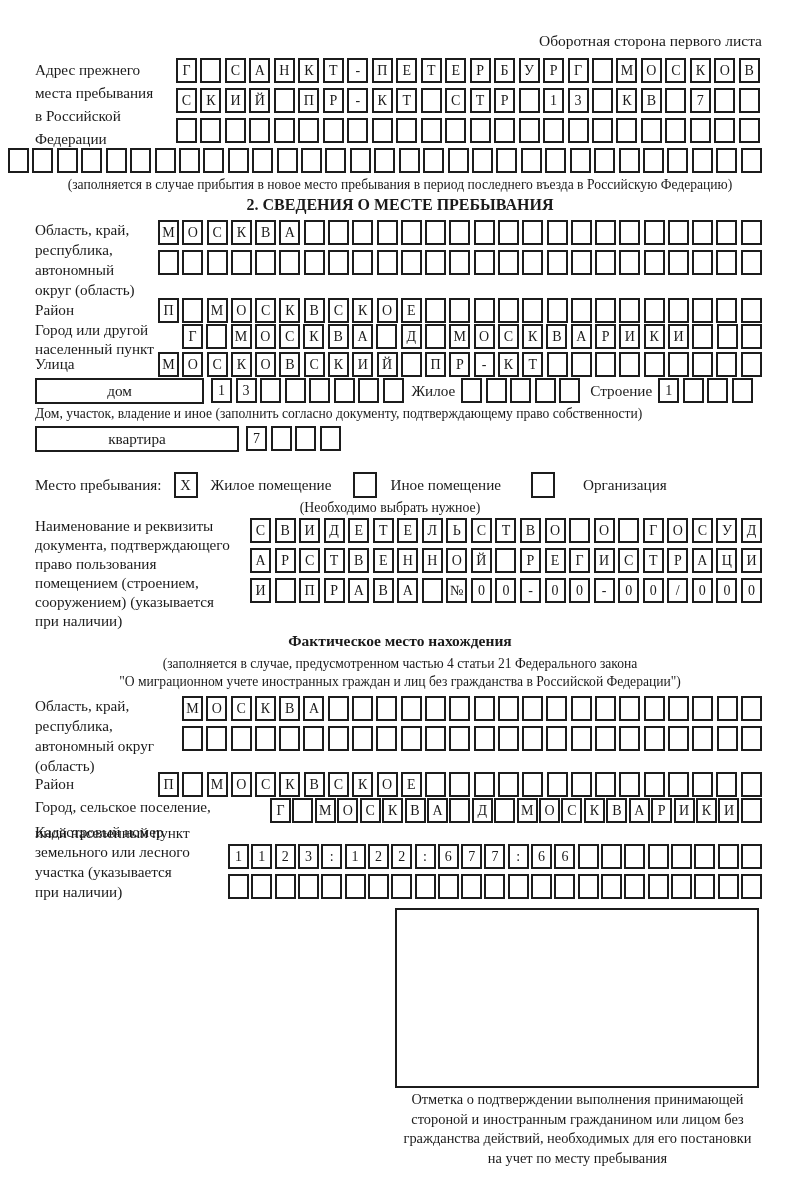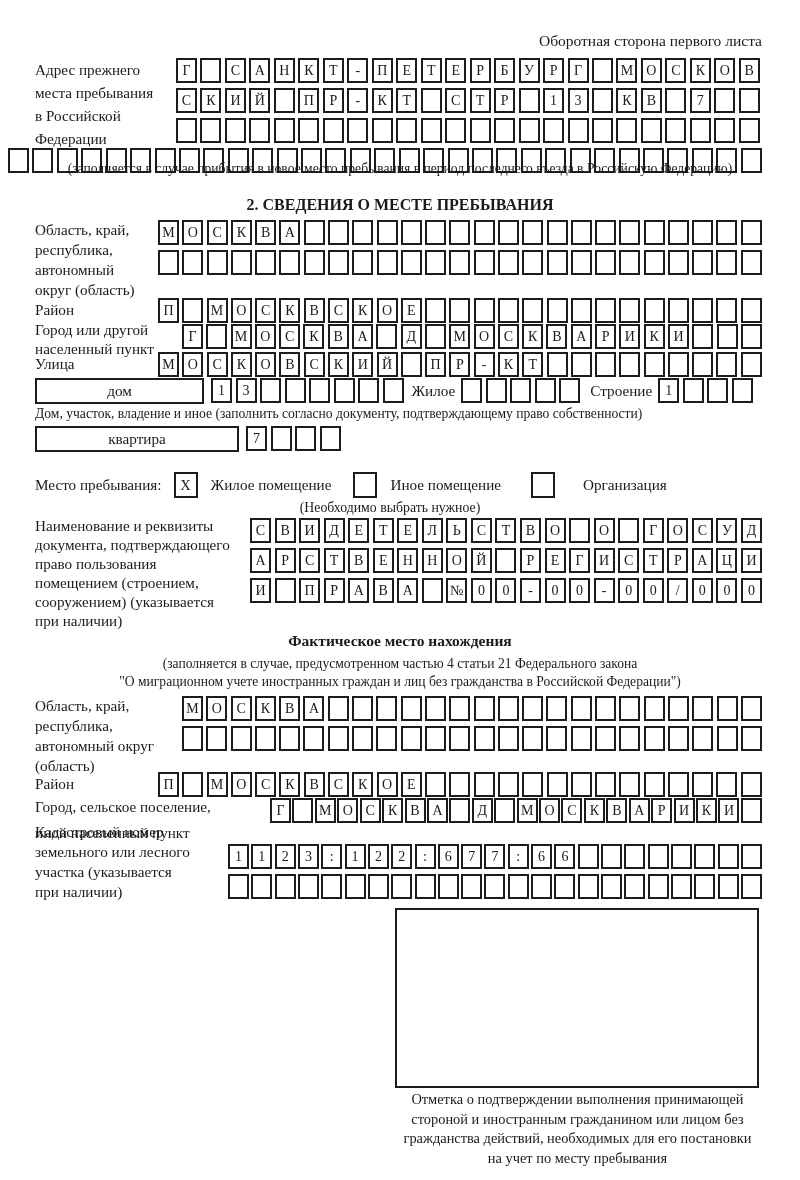--- a/index.html
+++ b/index.html
@@ -155,21 +155,21 @@
       <div class="cell"></div>
       <div class="cell"></div>
       <div class="cell"></div>
       <div class="cell"></div>
       <div class="cell"></div>
       <div class="cell"></div>
       <div class="cell"></div>
       <div class="cell"></div>
       <div class="cell"></div>
     </div>
-  <div class="abs note" style="top:161px;">(заполняется в случае прибытия в новое место пребывания в период последнего въезда в Российскую Федерацию)</div>
+  <div class="abs note" style="top:177px;">(заполняется в случае прибытия в новое место пребывания в период последнего въезда в Российскую Федерацию)</div>
 
   <div class="abs title" style="top:196px;">2. СВЕДЕНИЯ О МЕСТЕ ПРЕБЫВАНИЯ</div>
 
   <div class="abs lbl" style="left:35px;top:220px;width:120px;">Область, край,<br>республика,<br>автономный<br>округ (область)</div>
   <div class="abs cellrow" style="left:158px;top:220px;width:604px;">
       <div class="cell">М</div>
       <div class="cell">О</div>
       <div class="cell">С</div>
       <div class="cell">К</div>
       <div class="cell">В</div>

